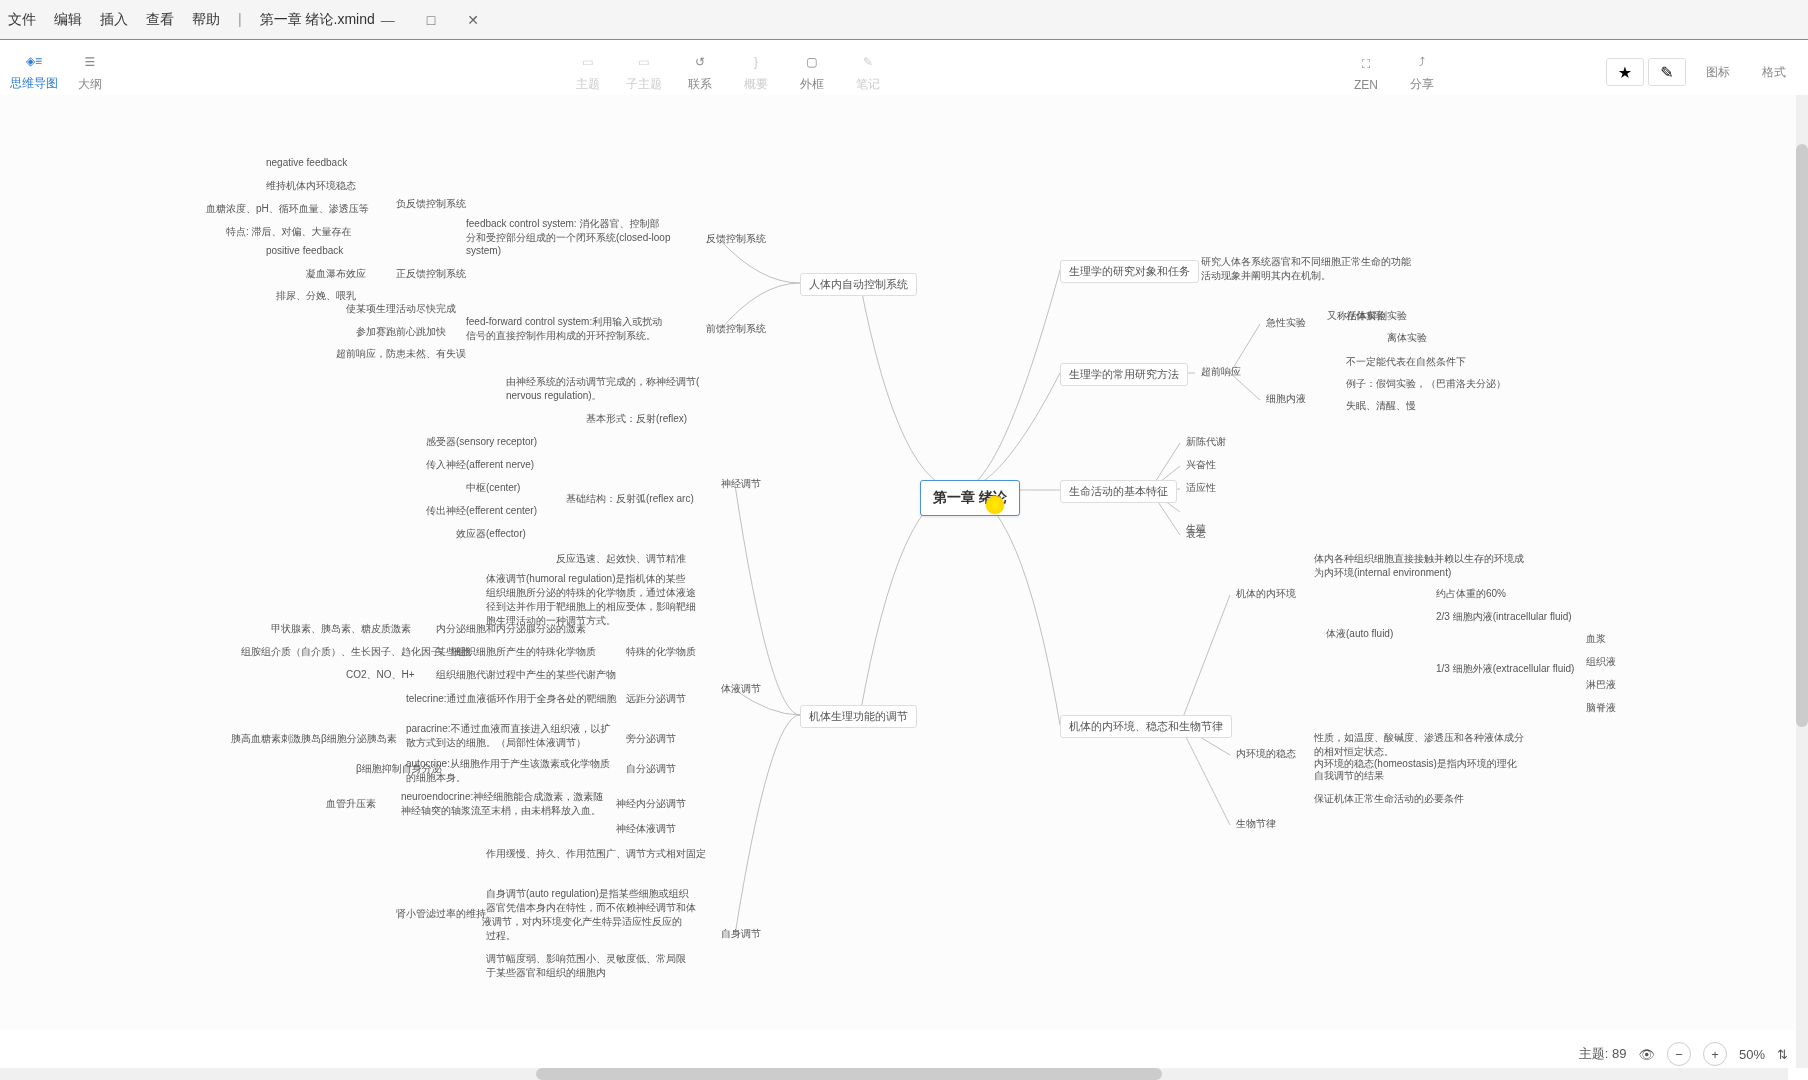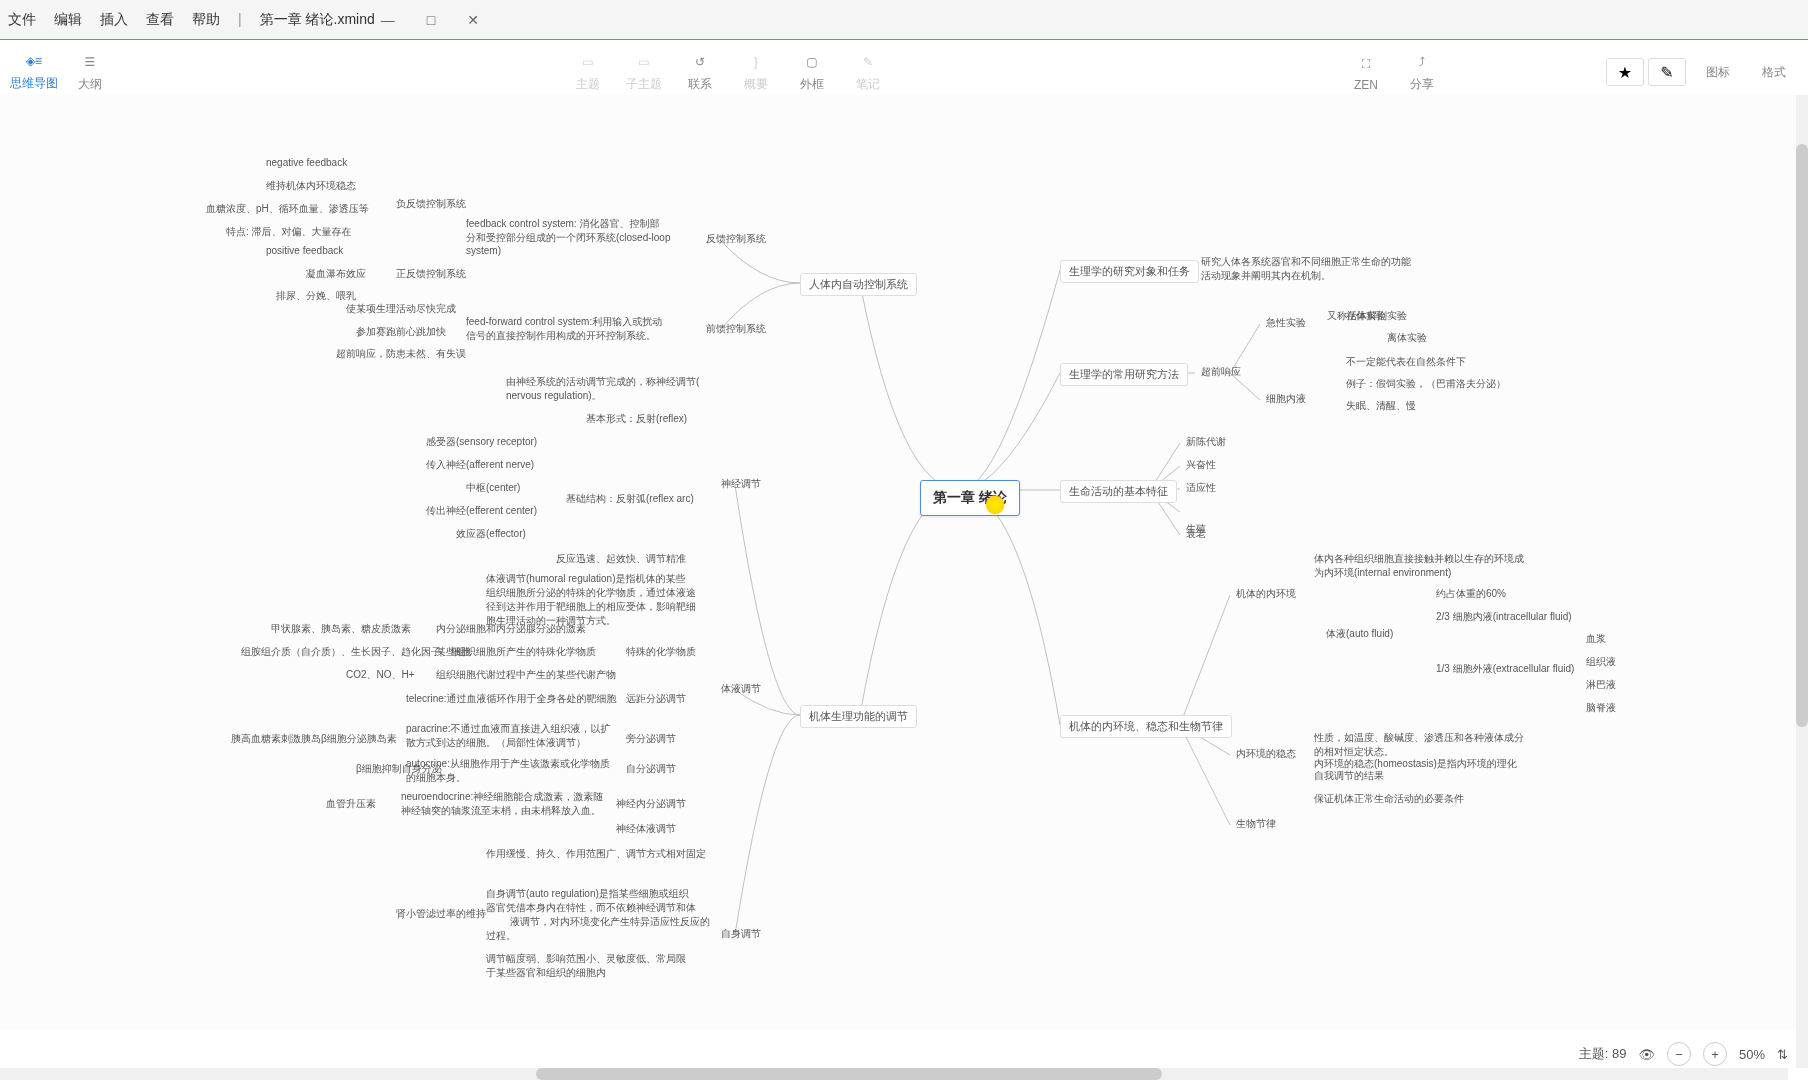--- a/index.html
+++ b/index.html
@@ -242,21 +242,21 @@
       <div class="node" style="left: 310px; top: 665px; margin-left: 40px;">β细胞抑制自身分泌</div>
       <div class="node" style="left: 610px; top: 700px;">神经内分泌调节</div>
       <div class="node" style="left: 395px; top: 693px;">neuroendocrine:神经细胞能合成激素，激素随</div>
       <div class="node" style="left: 395px; top: 707px;">神经轴突的轴浆流至末梢，由未梢释放入血。</div>
       <div class="node" style="left: 320px; top: 700px;">血管升压素</div>
       <div class="node" style="left: 610px; top: 725px;">神经体液调节</div>
       <div class="node" style="left: 480px; top: 750px;">作用缓慢、持久、作用范围广、调节方式相对固定</div>
       <div class="node" style="left: 715px; top: 830px;">自身调节</div>
       <div class="node" style="left: 480px; top: 790px;">自身调节(auto regulation)是指某些细胞或组织</div>
       <div class="node" style="left: 480px; top: 804px;">器官凭借本身内在特性，而不依赖神经调节和体</div>
-      <div class="node" style="left: 504px; top: 818px; text-align: right;">液调节，对内环境变化产生特异适应性反应的</div>
+      <div class="node" style="left: 476px; top: 818px; text-align: right;">液调节，对内环境变化产生特异适应性反应的</div>
       <div class="node" style="left: 480px; top: 832px;">过程。</div>
       <div class="node" style="left: 390px; top: 810px;">肾小管滤过率的维持</div>
       <div class="node" style="left: 480px; top: 855px;">调节幅度弱、影响范围小、灵敏度低、常局限</div>
       <div class="node" style="left: 480px; top: 869px;">于某些器官和组织的细胞内</div>
     </div>
   <div class="node central" style="left:920px;top:385px">第一章 绪论</div>
   <div class="cursor" style="left:985px;top:400px"></div>
 </div>
 
 <div class="vscroll">

